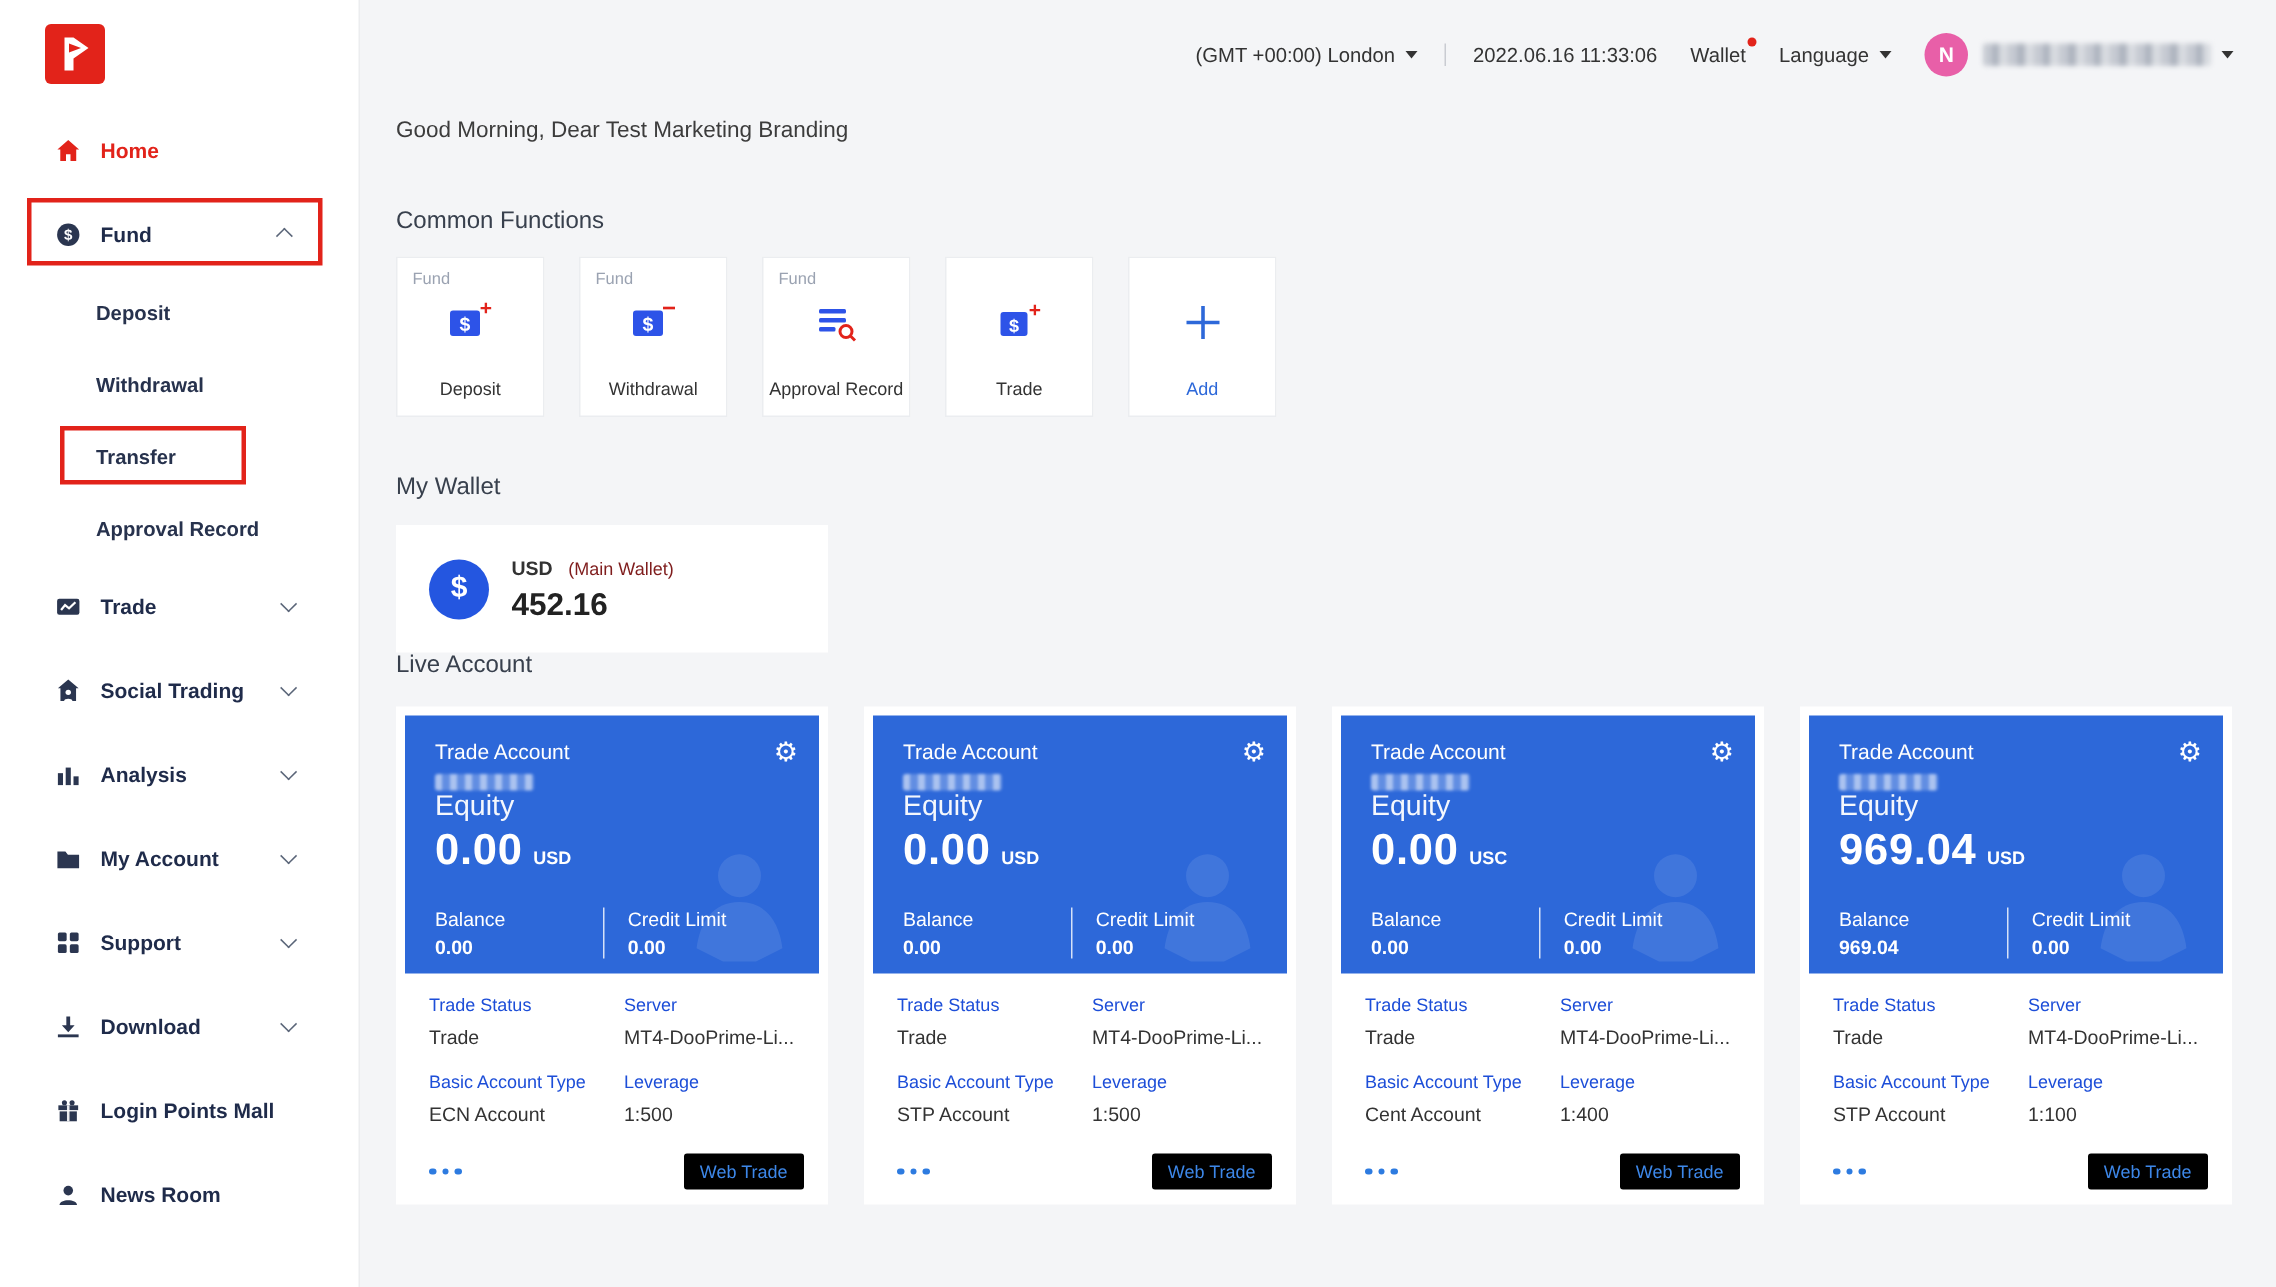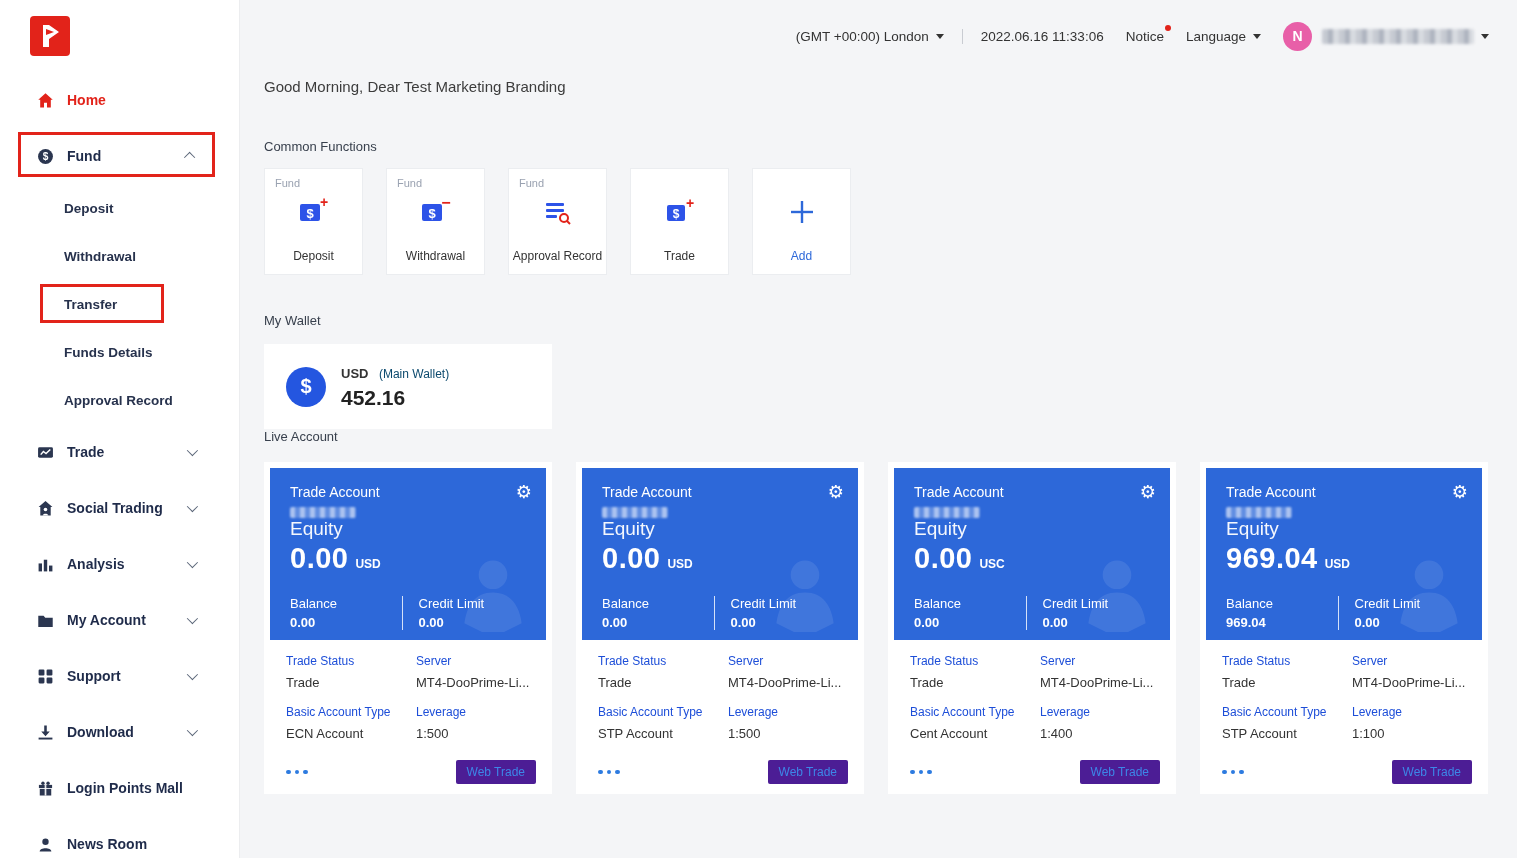--- a/index.html
+++ b/index.html
@@ -61,21 +61,21 @@
   }
   .blur-chip {
     background: repeating-linear-gradient(90deg,#c6cad2 0 6px,#aeb4bf 6px 11px,#d8dbe0 11px 17px);
     filter: blur(1.6px); border-radius:2px;
   }
   .tb-name { width:152px; height:15px; margin-left:10px; }
 
   
   .content { padding-left:24px; }
   .greeting { font-size:15px; color:#3c3c3c; margin-top:6px; }
-  .section-title { font-size:13px; color:#38404d; }
+  .section-title { font-size:16px; color:#38404d; }
   .t-cf { margin-top:44px; }
   .t-wallet { margin-top:38px; }
   .t-live { }
 
   
   .cf-row { display:flex; gap:23px; margin-top:14px; }
   .cf-card {
     width:99px; height:107px; background:#fff; border:1px solid #ebedf0;
     position:relative; cursor:pointer;
   }
@@ -89,21 +89,21 @@
   .wallet-card {
     width:288px; height:85px; background:#fff; margin-top:16px;
     display:flex; align-items:center; padding-left:22px;
   }
   .wallet-circle {
     width:40px; height:40px; border-radius:50%; background:#2456e0; color:#fff;
     display:flex; align-items:center; justify-content:center; font-size:20px; font-weight:bold;
     margin-right:15px;
   }
   .wallet-cur { font-size:13px; font-weight:bold; color:#333; }
-  .wallet-main { font-size:12px; color:#0c4a6e; margin-left:6px;text-align:center; }
+  .wallet-main { font-size:12px; color:#7f1d1d; margin-left:6px;text-align:center; }
   .wallet-amount { font-size:21px; font-weight:bold; color:#222; margin-top:4px; }
 
   
   .la-row { display:flex; gap:24px; margin-top:18px; }
   .la-card { width:288px; background:#fff; padding:6px 6px 0 6px; flex:0 0 auto; }
   .la-blue {
     background:#2d68d9; height:172px; position:relative; color:#fff;
     padding:16px 16px 0 20px; overflow:hidden;
   }
   .la-title { font-size:14px; }
@@ -127,21 +127,21 @@
   .la-details { padding:14px 10px 0 16px; }
   .det-row { display:flex; margin-bottom:15px; }
   .det-col-l { width:130px; }
   .det-col-r { flex:1; }
   .det-label { font-size:12px; color:#1d4ed8; }
   .det-val { font-size:13px; color:#333; margin-top:7px; white-space:nowrap; }
   .la-footer { display:flex; align-items:center; justify-content:space-between; padding:4px 10px 10px 16px; }
   .dots { display:flex; gap:4px; cursor:pointer; }
   .dots i { width:4.5px; height:4.5px; border-radius:50%; background:#2d7be0; display:block; }
   .webtrade-btn {
-    background:#4c1d95; color:#3d87e8; font-size:12px; padding:5px 11px;
+    background:#000000; color:#3d87e8; font-size:12px; padding:5px 11px;
     border:none; border-radius:2px; cursor:pointer; font-family:inherit;
   }
 </style>
 </head>
 <body>
 
 <div class="sidebar">
   <div class="logo-wrap">
     <div class="logo">
       <svg viewBox="0 0 40 40">
@@ -174,23 +174,20 @@
   <div class="sub-item">
     <span class="nlabel">Deposit</span>
   </div>
   <div class="sub-item">
     <span class="nlabel">Withdrawal</span>
   </div>
   <div class="sub-item">
     <span class="nlabel">Transfer</span>
   </div>
   <div class="sub-item">
-    <span class="nlabel">Funds Details</span>
-  </div>
-  <div class="sub-item">
     <span class="nlabel">Approval Record</span>
   </div>
 
   <div class="nav-item">
     <span class="nicon">
       <svg viewBox="0 0 16 16">
           <rect x="1" y="3" width="14" height="10" rx="1.4"></rect>
           <polyline points="3.5,10 6,7 8.5,9 12.5,5.2" fill="none" stroke="#fff" stroke-width="1.4"></polyline>
         </svg>
     </span>
@@ -288,21 +285,21 @@
   <div class="topbar">
     <div class="tb-item">
       <span>(GMT +00:00) London</span>
       <span class="tb-caret"></span>
     </div>
     <div class="tb-divider"></div>
     <div class="tb-item" style="margin-left:18px; cursor:default;">
       <span>2022.06.16 11:33:06</span>
     </div>
     <div class="tb-item notice-wrap">
-      <span>Notice</span>
+      <span>Wallet</span>
       <span class="notice-dot"></span>
     </div>
     <div class="tb-item">
       <span>Language</span>
       <span class="tb-caret"></span>
     </div>
     <div class="tb-item">
       <span class="avatar">N</span>
       <span class="blur-chip tb-name"></span>
       <span class="tb-caret"></span>

